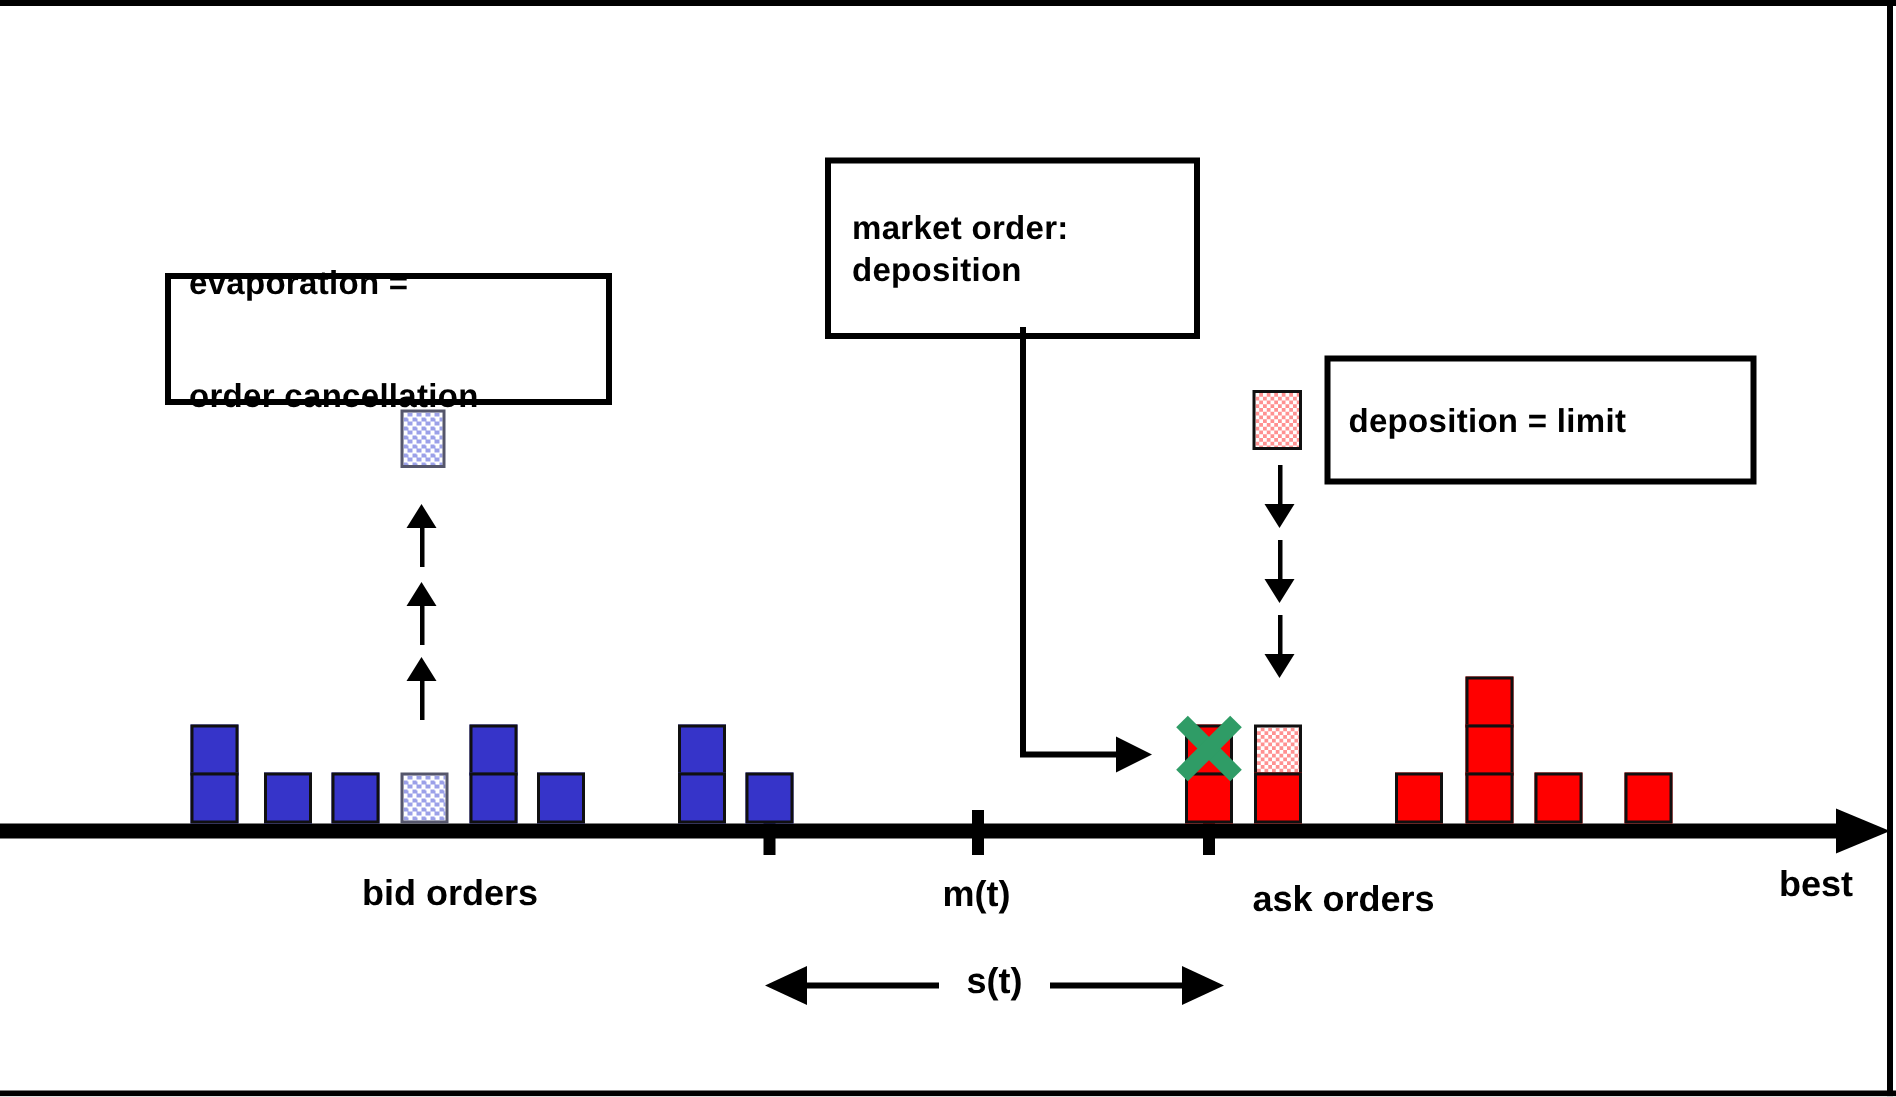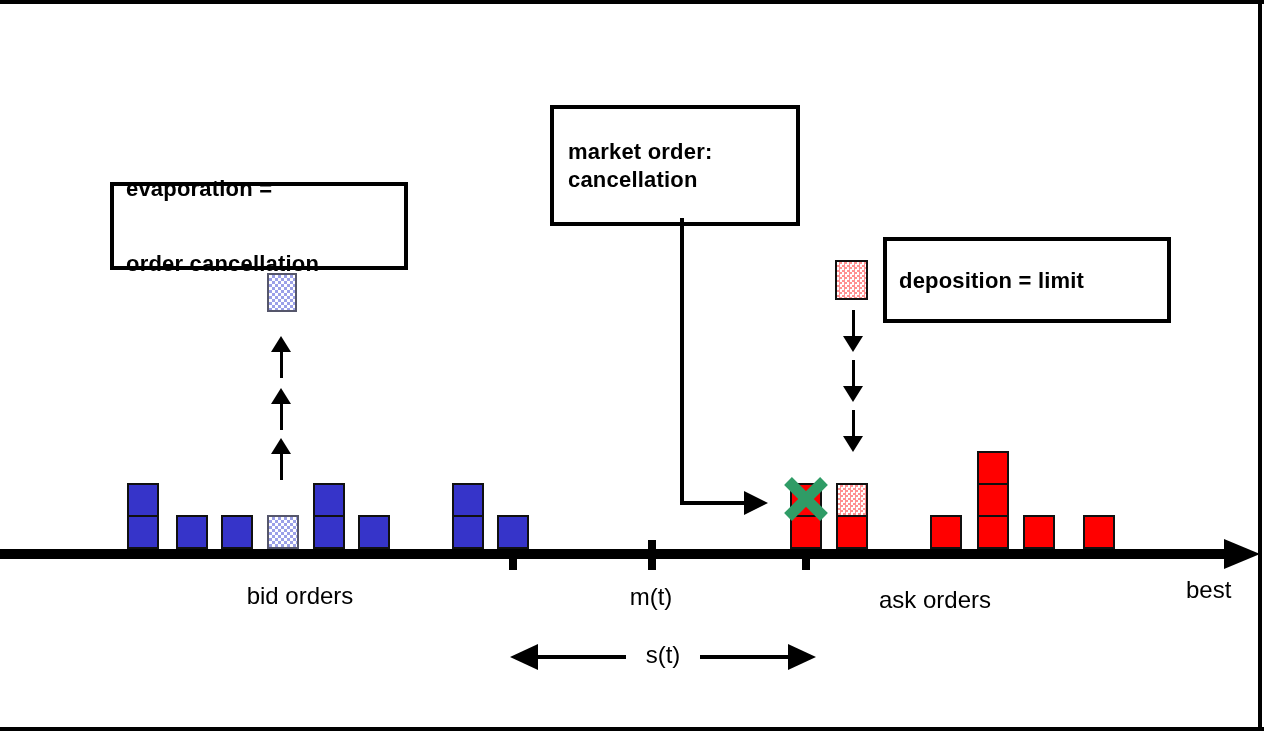--- a/index.html
+++ b/index.html
@@ -65,23 +65,23 @@
 
   
   .conn-v{position:absolute;left:680px;top:218px;width:4px;height:285px;background:#000;}
   .conn-h{position:absolute;left:680px;top:501px;width:64px;height:4px;background:#000;}
   .conn-head{
     position:absolute;left:744px;top:491px;width:0;height:0;
     border-left:24px solid #000;border-top:12px solid transparent;border-bottom:12px solid transparent;
   }
 
   
-  .lbl{position:absolute;font-weight:normal;font-size:24px;white-space:nowrap;}
+  .lbl{position:absolute;font-weight:bold;font-size:24px;white-space:nowrap;}
   .lbl.bid{left:200px;top:582px;width:200px;text-align:center;}
-  .lbl.ask{left:835px;top:586px;width:200px;text-align:center;}
+  .lbl.ask{left:835px;top:586px;width:200px;text-align:left;}
   .lbl.mid{left:611px;top:583px;width:80px;text-align:center;}
   .lbl.price{left:1186px;top:576px;}
   .lbl.spread{left:626px;top:641px;width:74px;text-align:center;}
 
   
   .sline{position:absolute;top:655px;height:4px;background:#000;}
   .sline.l{left:536px;width:90px;}
   .sline.r{left:700px;width:90px;}
   .stri{position:absolute;top:644px;width:0;height:0;border-top:13px solid transparent;border-bottom:13px solid transparent;}
   .stri.l{left:510px;border-right:28px solid #000;}
@@ -96,21 +96,21 @@
   <div class="edge bottom"></div>
   <div class="edge right"></div>
 
   <div class="note evap">
     <div>evaporation =</div>
     <div>order cancellation</div>
   </div>
 
   <div class="note mkt">
     <div>market order:</div>
-    <div>cancellation</div>
+    <div>deposition</div>
   </div>
 
   <div class="note depo">
     <div>deposition = limit</div>
   </div>
 
   <div class="float-sq evap"></div>
   <div class="float-sq depo"></div>
 
   <div class="aseg" style="left:271px;top:336px;">

